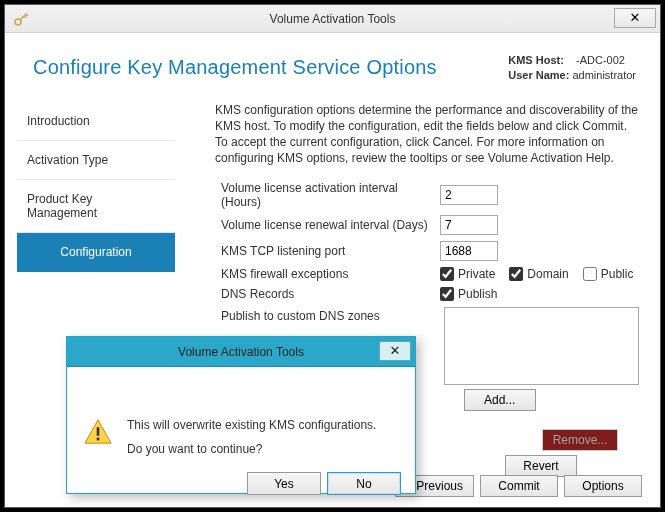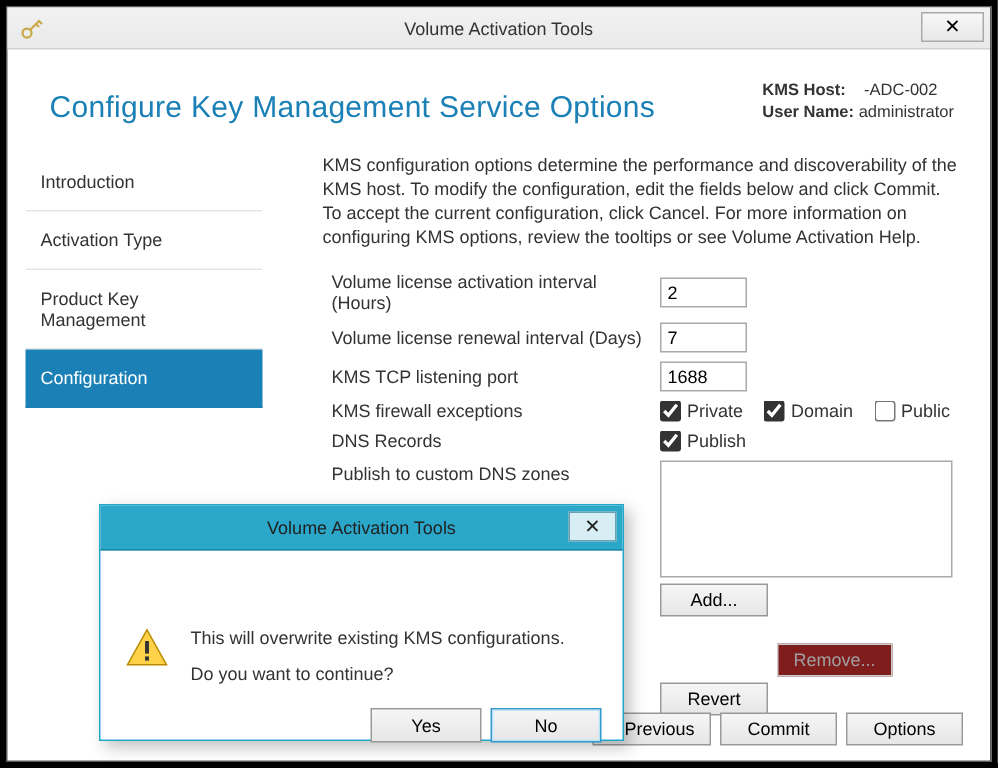--- a/index.html
+++ b/index.html
@@ -40,21 +40,21 @@
     position:absolute; right:4px; top:3px;
     width:42px; height:20px;
     border:1px solid #aaa;
     background: linear-gradient(#f7f7f7,#e8e8e8);
     text-align:center; line-height:17px;
     font-size:13px; font-family: Arial,sans-serif;
     cursor:default;
   }
   .header {
     padding: 18px 24px 8px 28px;
-    display:flex; justify-content:space-between; align-items:flex-end;gap:35px;
+    display:flex; justify-content:space-between; align-items:center;gap:35px;
   }
   .header h1 {
     margin:0; font-weight:300;
     font-size: 20px;
     color: #1a80b6;
     letter-spacing: 0.2px;
   }
   .hostinfo {
     font-size: 11px;
     color:#333; text-align:left;
@@ -75,20 +75,21 @@
   .navitem {
     padding: 12px 10px;
     font-size:12px;
     color:#333;
     border-bottom:1px solid #e6e6e6;
   }
   .navitem.active {
     background:#1a80b6;
     color:#fff;
     border-bottom:1px solid #1a80b6;
+    text-align:center;
   }
   .content {
     flex:1;
     padding: 10px 6px 0 16px;
     font-size:12px;
     color:#333;
   }
   .desc { line-height:1.35; margin-bottom: 14px; }
   .form-row {
     display:flex; align-items:center;
@@ -251,21 +252,21 @@
         <div class="label">DNS Records</div>
         <div class="ctl">
           <label class="chk">
               <input type="checkbox" checked="" style="">
               <span>Publish</span>
             </label>
         </div>
       </div>
       <div class="form-row" style="align-items:flex-start;">
         <div class="label" style="padding-top:2px;">Publish to custom DNS zones</div>
-        <div class="ctl" style="flex-direction:column; align-items:flex-start; gap:0;">
+        <div class="ctl" style="flex-direction:column; align-items:center; gap:0;">
           <textarea class="zones" style=""></textarea>
           <div class="zonebtns">
             <button class="btn">Add...</button>
             <button class="btn disabled" disabled="">Remove...</button>
           </div>
           <div class="zonebtns">
             <button class="btn">Revert</button>
           </div>
         </div>
       </div>

